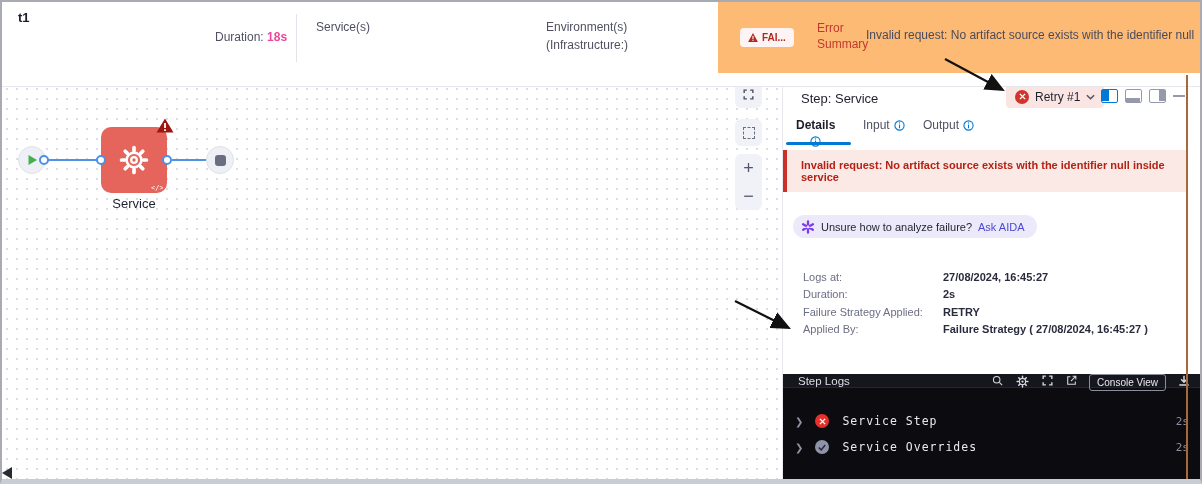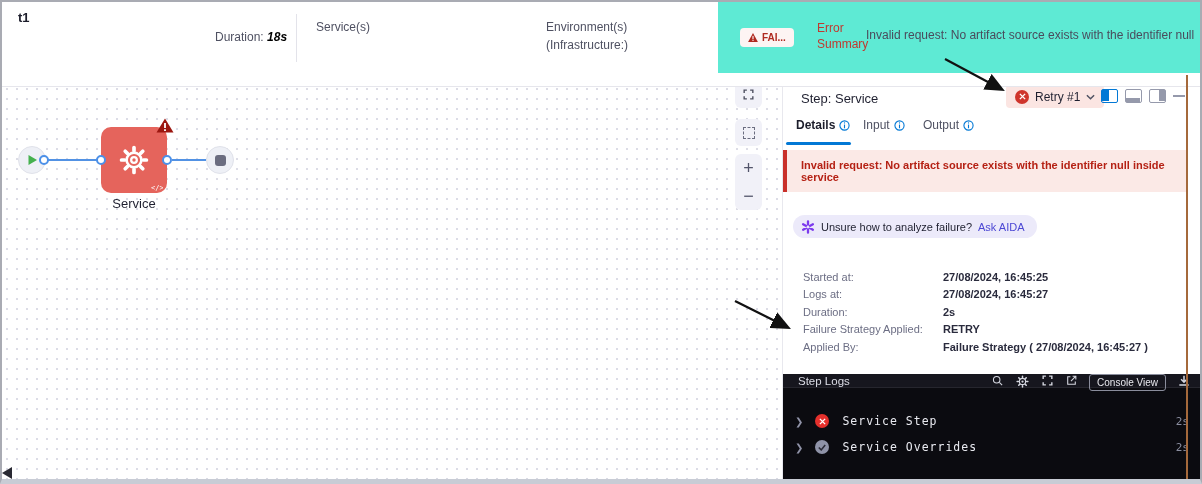--- a/index.html
+++ b/index.html
@@ -6,25 +6,25 @@
   html,body { width:1202px; height:484px; font-family:"Liberation Sans",sans-serif; }
   .page {
     position:relative; width:1202px; height:484px; overflow:hidden; background:#fff;
     border:2px solid #a9abb3; border-bottom:5px solid #c8ccd5;
   }
   
   .hdr { position:absolute; left:0; top:0; width:1198px; height:85px; background:#fff; border-bottom:1px solid #e6e6ec; z-index:2; }
   .hdr-title { position:absolute; left:16px; top:8px; font-size:13px; font-weight:bold; color:#1c1d2b; }
   .hdr-started { position:absolute; left:16px; top:28px; font-size:12px; color:#4f5162; }
   .hdr-duration { position:absolute; left:213px; top:28px; font-size:12px; color:#4f5162; }
-  .hdr-duration b { color:#000000;font-style:italic; }
+  .hdr-duration b { color:#ec4899; }
   .hdr-vdiv { position:absolute; left:294px; top:12px; width:1px; height:48px; background:#e3e3ea; }
   .hdr-services { position:absolute; left:314px; top:18px; font-size:12px; color:#4f5162; }
   .hdr-env { position:absolute; left:503px; top:16px; font-size:12px; color:#4f5162; line-height:18px;margin-left:41px; }
-  .hdr-error { position:absolute; left:716px; top:0; width:482px; height:71px; background:#5eead4; }
+  .hdr-error { position:absolute; left:716px; top:0; width:482px; height:71px; background:#fdba74; }
   .fai-badge { position:absolute; left:22px; top:26px; height:19px; background:#fdf4f3; border-radius:4px;
     display:flex; align-items:center; gap:4px; padding:0 8px; font-size:10px; font-weight:bold; color:#b02a20; }
   .err-sum-label { position:absolute; left:99px; top:18px; width:60px; font-size:12px; color:#c0392f; line-height:16px; }
   .err-sum-text { position:absolute; left:148px; top:26px; width:330px; font-size:12px; color:#4a4b5c; white-space:nowrap; overflow:hidden; }
   
   .canvas { position:absolute; left:0; top:72px; width:779px; height:407px; background:#fff;
     background-image:radial-gradient(#dcdce6 1px, transparent 1.2px); background-size:10px 10px; }
   .node-circle { position:absolute; width:28px; height:28px; border-radius:50%; background:#eef0f6; border:1px solid #e0e2ea;
     display:flex; align-items:center; justify-content:center; }
   .edge { position:absolute; height:2px; background:#5292e4; top:85px; }
@@ -46,21 +46,21 @@
     display:flex; align-items:center; gap:6px; padding:0 9px; font-size:12px; color:#1f2030; }
   .xcircle { width:14px; height:14px; border-radius:50%; background:#cf352c; display:flex; align-items:center; justify-content:center; }
   .lay-ico { position:absolute; top:15px; width:17px; height:14px; border:1.5px solid #9599ab; border-radius:2px; }
   .lay-ico.blue { border-color:#0278d5; }
   .lay-ico.blue::after { content:""; position:absolute; left:0; top:0; width:7px; height:11px; background:#0278d5; }
   .lay-ico.bottom::after { content:""; position:absolute; left:0; bottom:0; width:14px; height:4px; background:#9599ab; }
   .lay-ico.right::after { content:""; position:absolute; right:0; top:0; width:6px; height:11px; background:#9599ab; }
   .min-dash { position:absolute; left:390px; top:21px; width:12px; height:2px; background:#9599ab; }
   .tabs { position:absolute; left:0; top:44px; width:100%; height:26px; }
   .tab { position:absolute; top:0; display:flex; align-items:center; gap:4px; font-size:12px; color:#4f5162; }
-  .tab.active { font-weight:bold; color:#1c1d2b; }
+  .tab.active { font-weight:bold; color:#1c1d2b;flex-direction:column; }
   .tab-underline { position:absolute; left:3px; top:24px; width:65px; height:2.5px; background:#0278d5; border-radius:2px; }
   .err-banner { position:absolute; left:0; top:76px; width:404px; height:42px; background:#fbe9e6; border-left:4px solid #c9302a;
     display:flex; align-items:center; }
   .err-banner span { padding-left:14px; font-size:11px; font-weight:bold; color:#b52114; }
   .aida-pill { position:absolute; left:10px; top:141px; height:23px; background:#eceafa; border-radius:12px;
     display:flex; align-items:center; gap:6px; padding:0 12px 0 8px; font-size:11px; color:#1f2030; }
   .aida-link { color:#4c48d4; }
   .kv { position:absolute; left:20px; top:194px; width:380px; }
   .kv-row { display:flex; height:17.5px; align-items:center; }
   .kv-label { width:140px; font-size:11px; color:#6c6e84; }
@@ -226,24 +226,20 @@
           <path d="M8 1.5v13M2.4 4.8l11.2 6.4M13.6 4.8L2.4 11.2"></path>
         </g>
         <circle cx="8" cy="8" r="1.6" fill="#eceafa"></circle>
       </svg>
       <span>Unsure how to analyze failure?</span>
       <span class="aida-link">Ask AIDA</span>
     </div>
 
     <div class="kv">
       <div class="kv-row">
-        <div class="kv-label">Started at:</div>
-        <div class="kv-value">27/08/2024, 16:45:25</div>
-      </div>
-      <div class="kv-row">
         <div class="kv-label">Logs at:</div>
         <div class="kv-value">27/08/2024, 16:45:27</div>
       </div>
       <div class="kv-row">
         <div class="kv-label">Duration:</div>
         <div class="kv-value">2s</div>
       </div>
       <div class="kv-row">
         <div class="kv-label">Failure Strategy Applied:</div>
         <div class="kv-value">RETRY</div>

